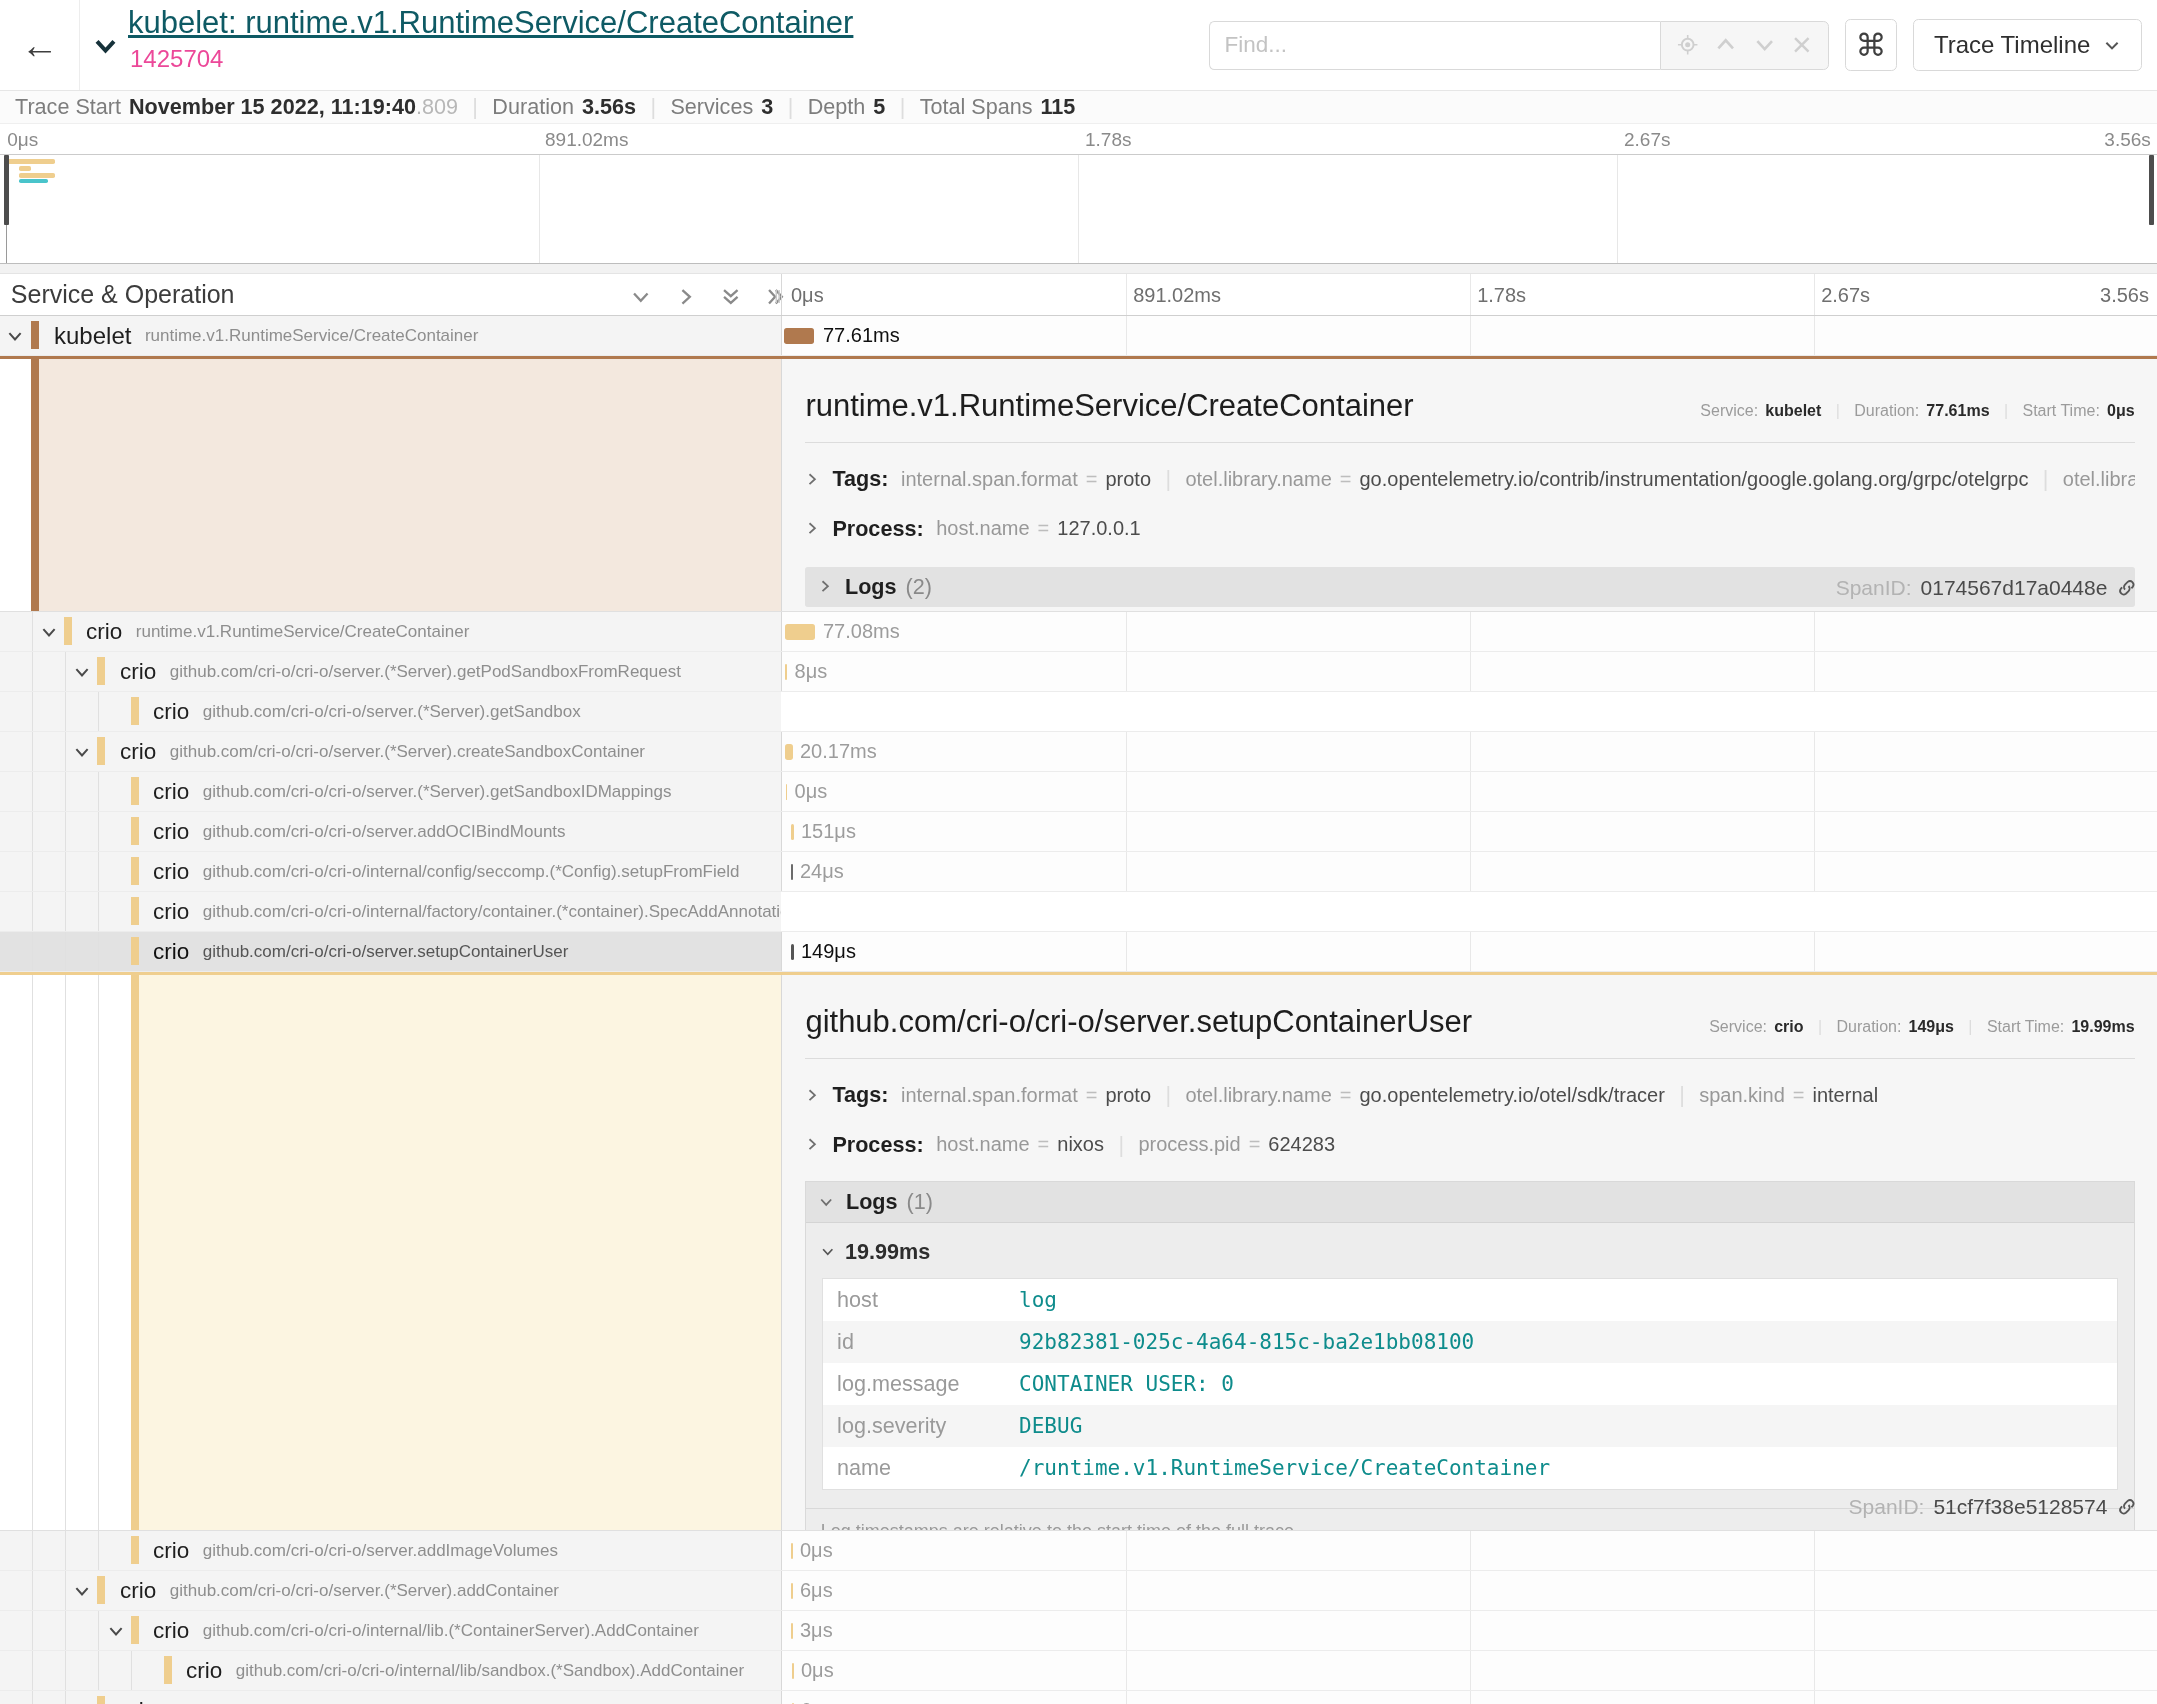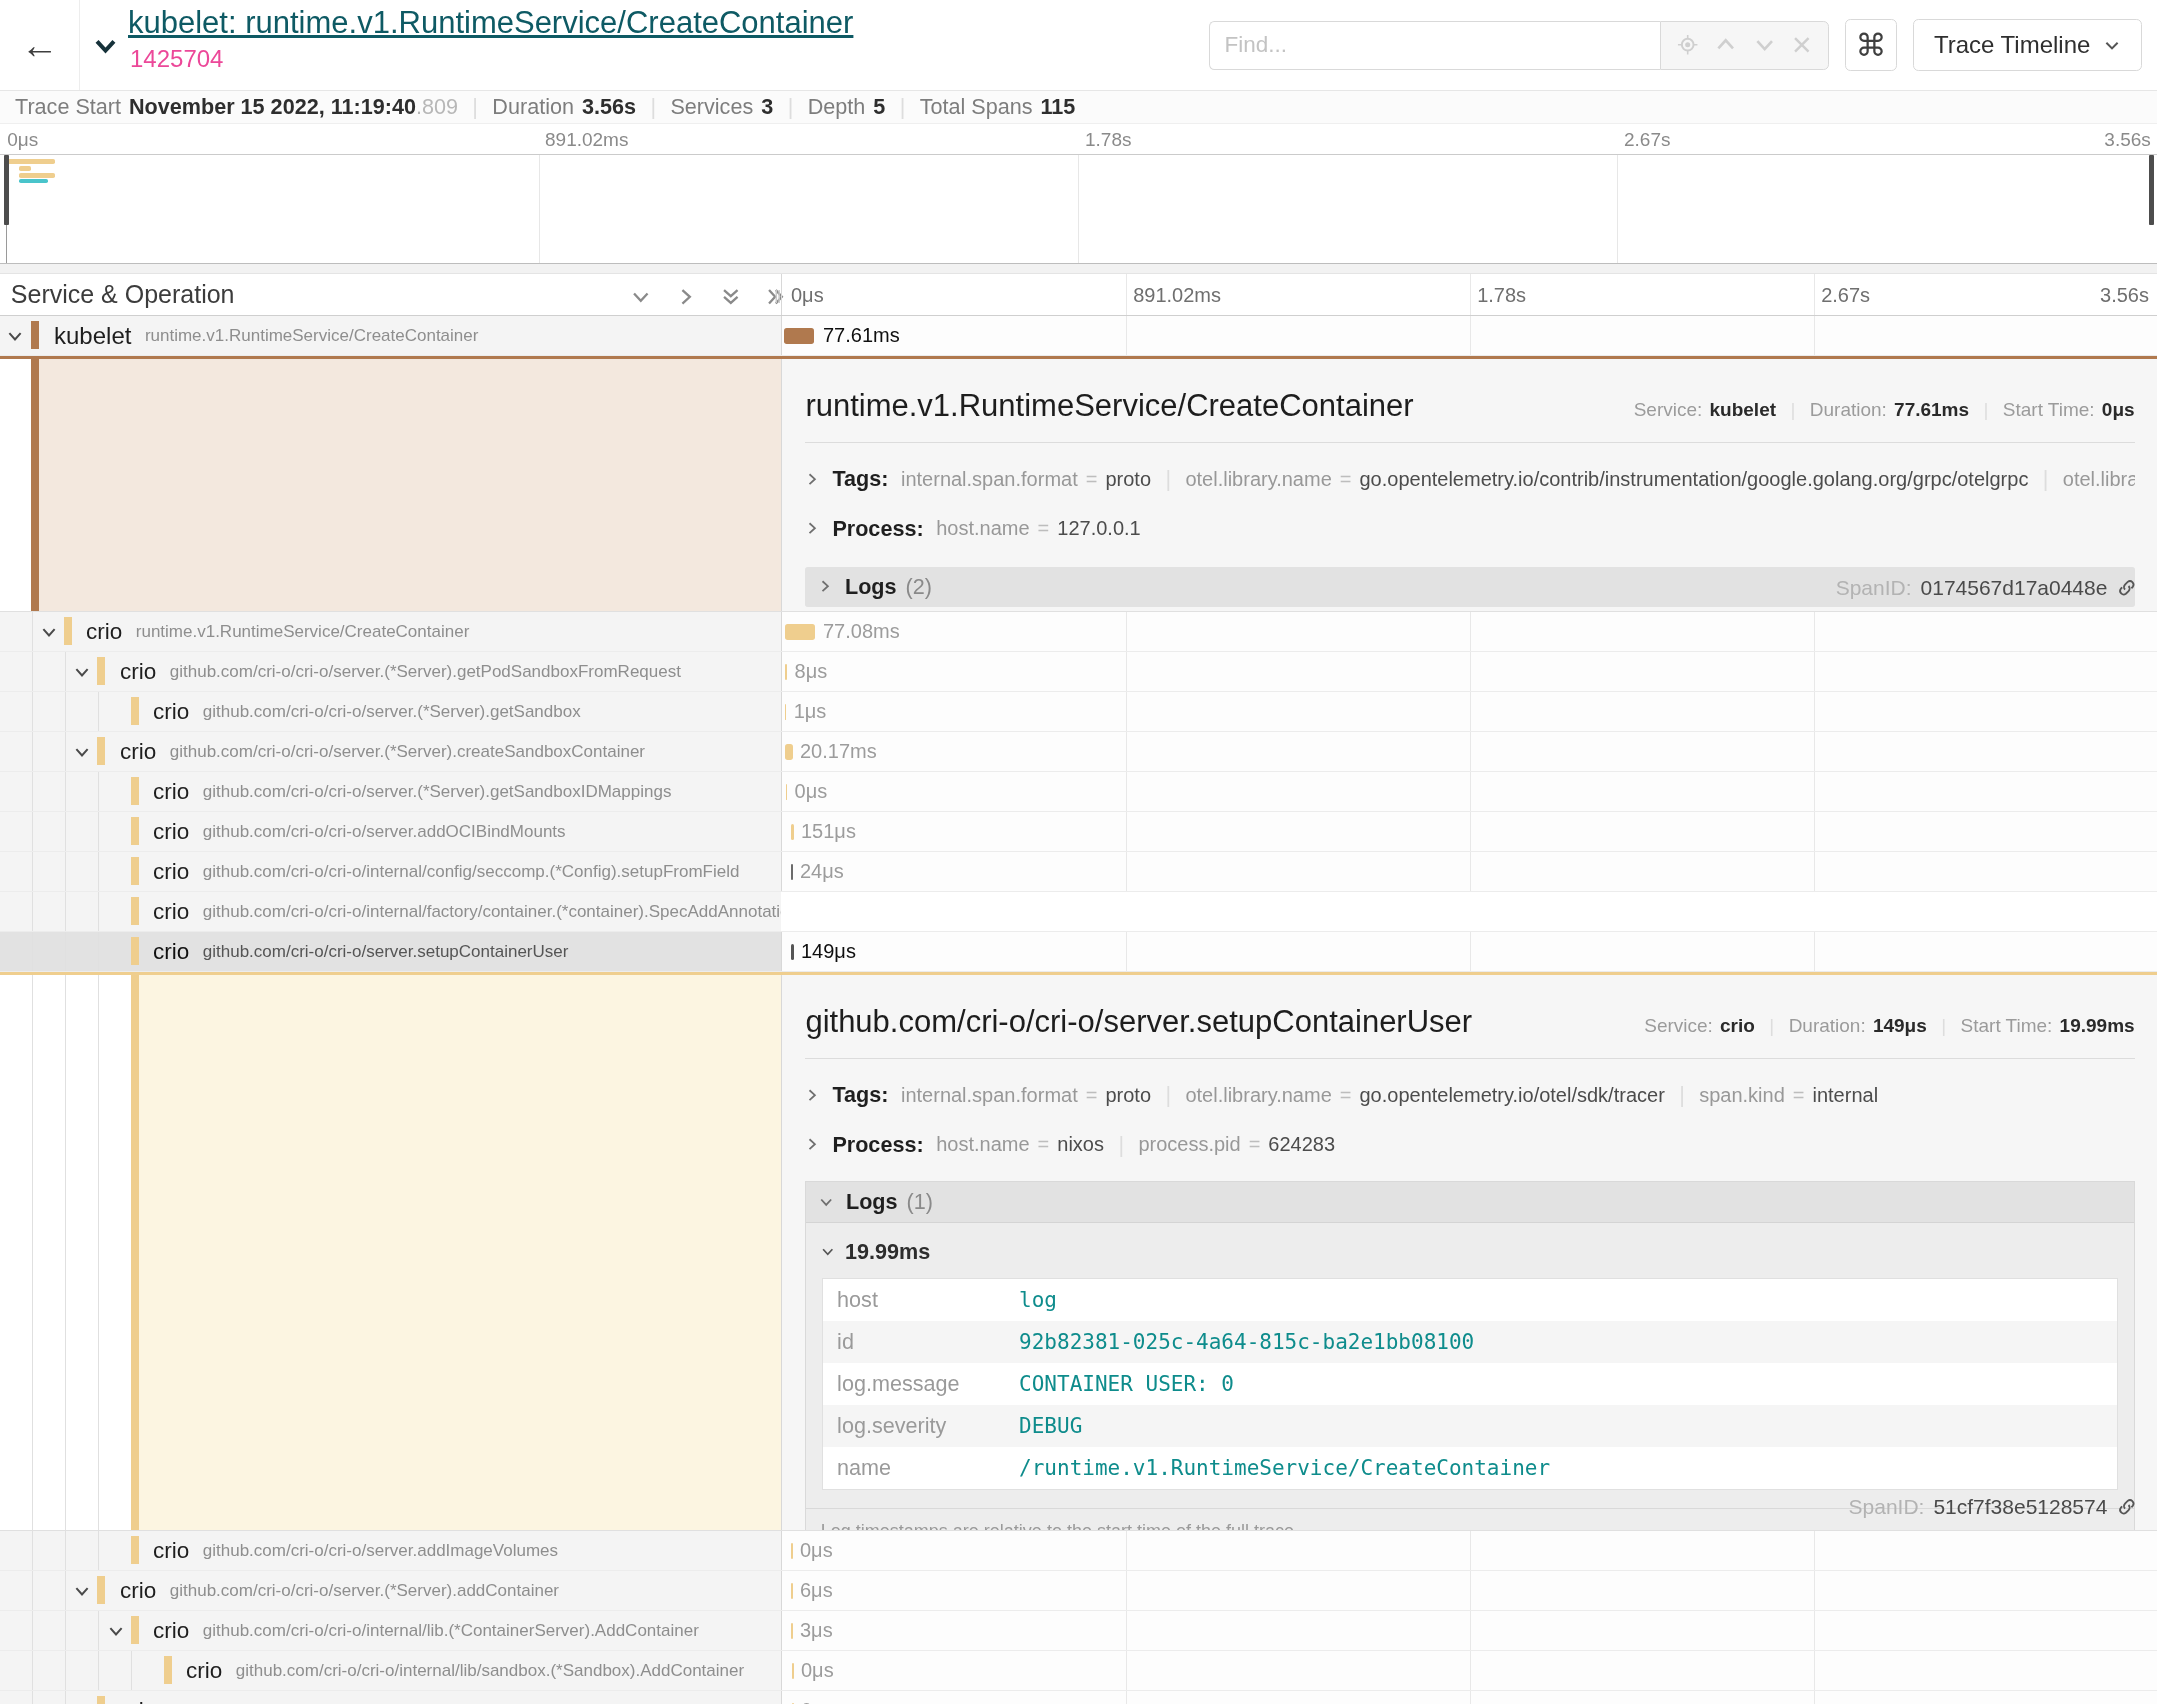--- a/index.html
+++ b/index.html
@@ -74,21 +74,21 @@
   
   .drow{display:flex;position:relative;box-sizing:border-box;border-bottom:0.9px solid #e0e0e0;}
   .drow.kubelet{height:256px;border-top:3.6px solid var(--kubelet);}
   .drow.crio{height:559px;border-top:3.6px solid var(--crio);}
   .dleft{position:relative;width:781px;flex:none;background:#fff;}
   .tint{position:absolute;top:0;bottom:0;right:0;}
   .stripe{position:absolute;top:0;bottom:0;width:8px;}
   .dright{position:relative;flex:1;background:#f6f6f6;border-left:0.9px solid #d8d8d8;padding:0 23.4px;overflow:hidden;}
   .dtitle-row{display:flex;align-items:baseline;margin-top:29px;}
   .dtitle{font-size:31px;color:#1d1d1d;white-space:nowrap;}
-  .dmeta{margin-left:auto;font-size:19px;color:#9b9b9b;display:flex;align-items:baseline;white-space:nowrap;}
+  .dmeta{margin-left:auto;font-size:16px;color:#9b9b9b;display:flex;align-items:baseline;white-space:nowrap;}
   .dmeta b{color:#2a2a2a;margin-left:7.2px;}
   .dhr{height:0.9px;background:#dcdcdc;margin-top:18px;}
   .acc-row{display:flex;align-items:center;margin-top:23.4px;font-size:21.6px;white-space:nowrap;overflow:hidden;}
   .acc-caret{color:#6f6f6f;flex:none;}
   .acc-label{font-weight:bold;color:#1f1f1f;margin:0 12.6px 0 12.6px;}
   .tag-k{color:#989898;font-size:20px;}
   .tag-eq{color:#bdbdbd;font-size:20px;}
   .tag-eq:not(:empty){margin:0 8px;}
   .tag-v{color:#4c4c4c;font-size:20px;}
   .logs-collapsed{margin-top:25px;height:40px;background:#e2e2e2;border-radius:2.7px;display:flex;align-items:center;
@@ -384,27 +384,20 @@
   </div>
 
   <div class="row">
     <div class="left">
       <i class="guides" style="width:104px"></i>
       <i class="cbar" style="left:131px;background:var(--crio)"></i>
       <span class="names" style="left:153px">
         <span class="svc">crio</span>
         <span class="op">github.com/cri-o/cri-o/server.(*Server).getSandbox</span>
       </span>
-    </div>
-    <div class="right">
-      <i class="vgrid" style="left:25%"></i>
-        <i class="vgrid" style="left:50%"></i>
-        <i class="vgrid" style="left:75%"></i>
-      <i class="sbar" style="left:2.7px;width:1.8px;background:var(--crio)"></i>
-      <span class="dur" style="left:11.7px">1μs</span>
     </div>
   </div>
 
   <div class="row">
     <div class="left">
       <i class="guides" style="width:70px"></i>
       <span class="expander" style="left:70px">
         <svg width="18" height="18" viewBox="0 0 16 16">
             <path d="M3 5.5l5 5.5 5-5.5" fill="none" stroke="currentColor" stroke-width="1.8"></path>
           </svg>

